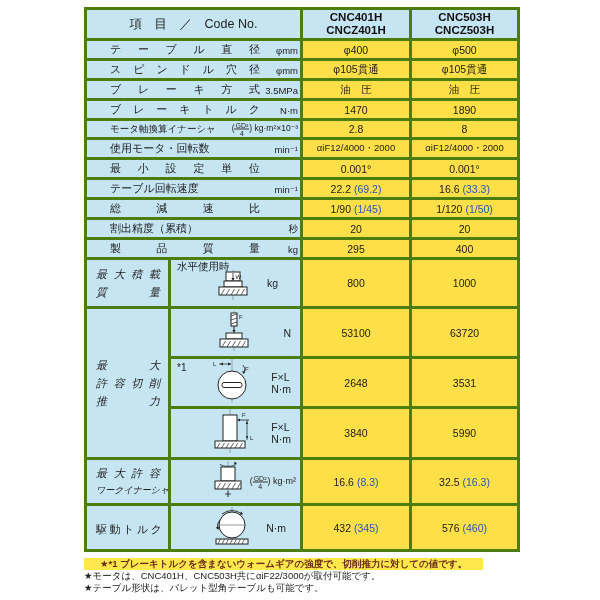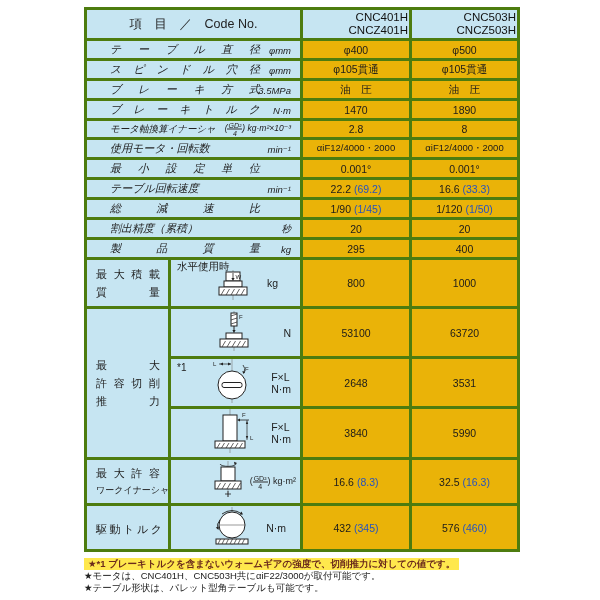--- a/index.html
+++ b/index.html
@@ -13,50 +13,50 @@
   .titlebar{display:flex;justify-content:space-between;align-items:flex-end;height:26px;}
   .title-left{display:flex;align-items:center;gap:7px;}
   .title-sq{width:14px;height:14px;background:#1d3f9b;}
   .title-txt{font-size:17px;font-weight:bold;letter-spacing:7px;color:#111;}
   .title-note{font-size:10.5px;font-weight:bold;color:#0057c8;padding-bottom:1px;}
   
   table.spec{border-collapse:collapse;table-layout:fixed;width:433px;margin-top:3px;
     border:2px solid #4d5765;border-top-color:#3b5fa0;}
   td{border:3px solid #4d7c0f;overflow:hidden;}
   .lblbg{background:#c6e5f2;}
-  .valbg{background:#eab308;}
+  .valbg{background:#fde047;}
   .rh-head{height:29px}.rh-s{height:19px}.rh-load{height:49px}
   .rh-c1{height:50px}.rh-c2{height:50px}.rh-c3{height:51px}
   .rh-i{height:46px}.rh-d{height:46px}
   .item-head{text-align:center;font-size:12.5px;color:#222;}
-  .model-cell{text-align:right;font-weight:normal;font-size:11.5px;line-height:13px;color:#111;}
-  .label-cell{position:relative;padding-left:23px;font-size:11px;color:#222;white-space:nowrap;font-style:italic;}
+  .model-cell{text-align:center;font-weight:bold;font-size:11.5px;line-height:13px;color:#111;}
+  .label-cell{position:relative;padding-left:23px;font-size:11px;color:#222;white-space:nowrap;}
   .jl{display:inline-block;width:150px;text-align:justify;text-align-last:justify;}
   .plain{display:inline-block;}
   .small-lbl{font-size:9.5px;}
-  .unit{position:absolute;right:9px;top:50%;transform:translateY(-50%);font-size:9.5px;color:#222;white-space:nowrap;}
+  .unit{position:absolute;right:2px;top:50%;transform:translateY(-50%);font-size:9.5px;color:#222;white-space:nowrap;}
   .cell-val{text-align:center;font-size:10.5px;color:#1b1b1b;white-space:nowrap;}
   .alt{color:#2553c0;margin-left:3px;}
   .frac{display:inline-flex;flex-direction:column;align-items:center;vertical-align:middle;line-height:1;font-size:7px;}
   .frac .num{border-bottom:1px solid #333;padding:0 1px;}
   .group-cell{padding:0 9px;vertical-align:middle;}
-  .group-inner{display:flex;flex-direction:column;gap:3px;}
+  .group-inner{display:flex;flex-direction:column;gap:3px;font-style:italic;}
   .gjl{display:inline-block;width:64px;text-align:justify;text-align-last:justify;font-size:11px;color:#222;}
   .gsmall{font-size:9px;width:auto;text-align-last:auto;white-space:nowrap;}
   .icon-cell{position:relative;}
   .cond{position:absolute;left:6px;top:0;font-size:10.5px;color:#222;}
   .icon-pos{position:absolute;left:42px;top:50%;transform:translateY(-50%);}
   .icon-pos.low{top:auto;bottom:2px;transform:none;}
   .unit-right{position:absolute;right:9px;top:50%;transform:translateY(-50%);font-size:10.5px;line-height:12px;color:#222;text-align:left;white-space:nowrap;}
   .unit-frac{font-size:9px;right:4px;}
   .mark{position:absolute;left:6px;top:3px;font-size:10px;color:#222;}
   svg text{font-family:"Liberation Sans","DejaVu Sans",sans-serif;}
   
   .notes{margin-top:6px;font-size:9.5px;line-height:12px;}
-  .note-hl{display:inline-block;background:#ffe84d;color:#6b2a1c;font-weight:bold;padding:0 4px;}
+  .note-hl{display:inline-block;background:#ffe84d;color:#6b2a1c;font-weight:bold;padding:0 16px;}
   .note-n{color:#222;}
 </style>
 </head>
 <body>
 
 <div class="wrap">
 
 
   <table class="spec">
     <colgroup>

